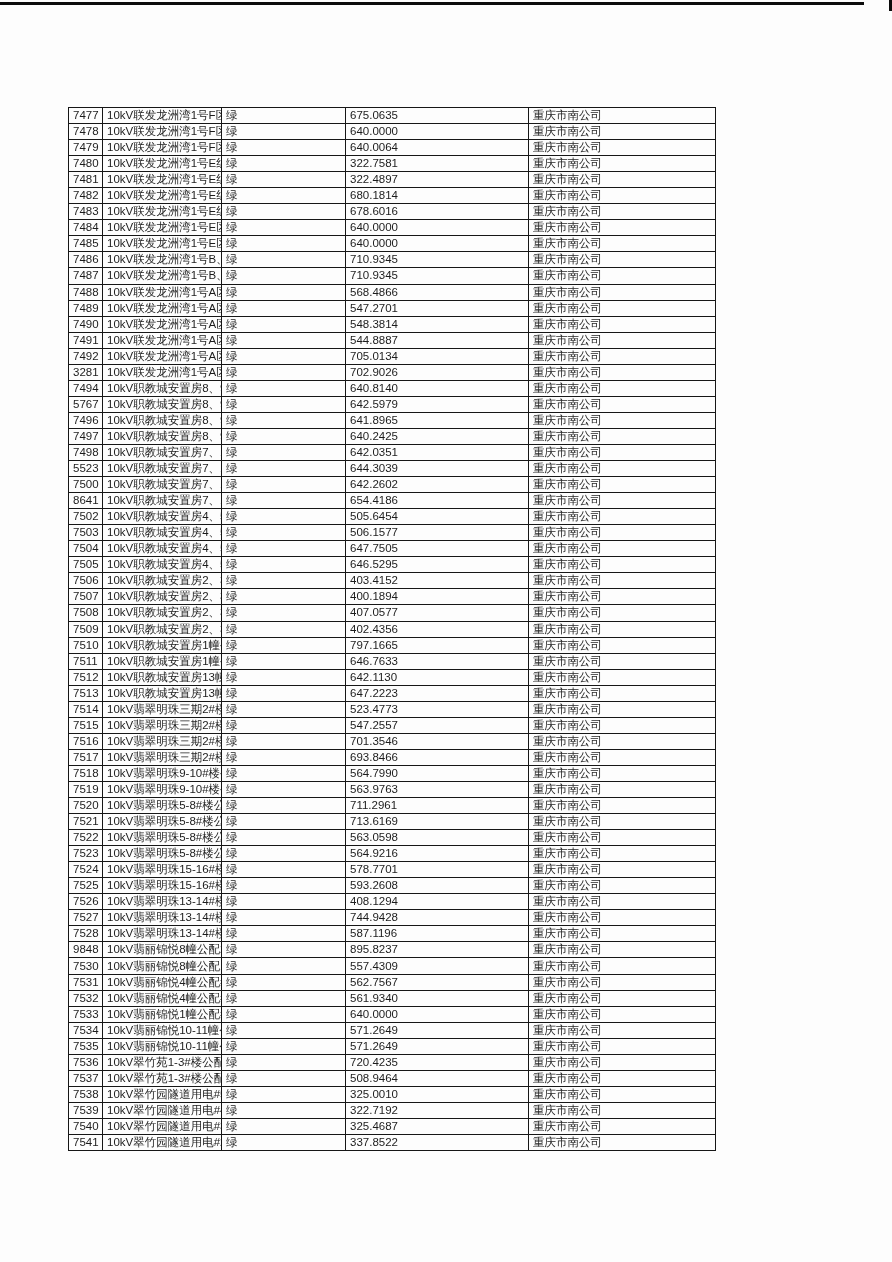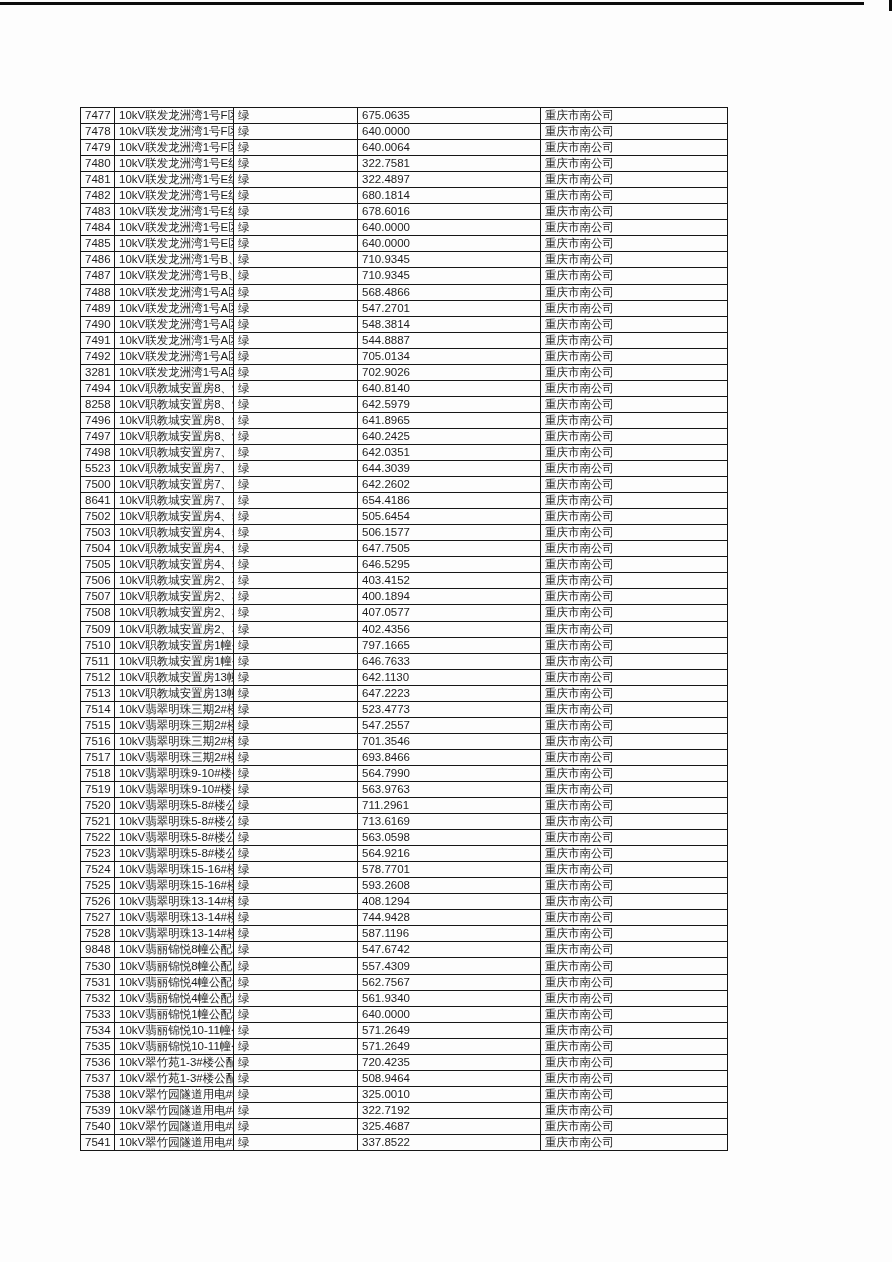--- a/index.html
+++ b/index.html
@@ -15,21 +15,21 @@
     position: absolute; left: 0; top: 2px;
     width: 864px; height: 3px;
     background: #0b0b0b;
   }
   .corner-tick {
     position: absolute; right: 0; top: 0;
     width: 3px; height: 11px;
     background: #0b0b0b;
   }
   table.data-table {
-    position: absolute; left: 80px; top: 107px;
+    position: absolute; left: 68px; top: 107px;
     width: 647px;
     border-collapse: collapse;
     table-layout: fixed;
     border-radius: 19px;
   }
   table.data-table td {
     border: 1px solid #161616;
     height: 15.05px;
     line-height: 15px;
     padding: 0 1px 0 4px;
@@ -185,21 +185,21 @@
         <td class="c-company">重庆市南公司</td>
       </tr>
       <tr>
         <td class="c-id">7494</td>
         <td class="c-name">10kV职教城安置房8、9、</td>
         <td class="c-status">绿</td>
         <td class="c-value">640.8140</td>
         <td class="c-company">重庆市南公司</td>
       </tr>
       <tr>
-        <td class="c-id">8258</td>
+        <td class="c-id">5767</td>
         <td class="c-name">10kV职教城安置房8、9、</td>
         <td class="c-status">绿</td>
         <td class="c-value">642.5979</td>
         <td class="c-company">重庆市南公司</td>
       </tr>
       <tr>
         <td class="c-id">7496</td>
         <td class="c-name">10kV职教城安置房8、9、</td>
         <td class="c-status">绿</td>
         <td class="c-value">641.8965</td>
@@ -426,21 +426,21 @@
         <td class="c-id">7528</td>
         <td class="c-name">10kV翡翠明珠13-14#楼公</td>
         <td class="c-status">绿</td>
         <td class="c-value">587.1196</td>
         <td class="c-company">重庆市南公司</td>
       </tr>
       <tr>
         <td class="c-id">9848</td>
         <td class="c-name">10kV翡丽锦悦8幢公配2#</td>
         <td class="c-status">绿</td>
-        <td class="c-value">547.6742</td>
+        <td class="c-value">895.8237</td>
         <td class="c-company">重庆市南公司</td>
       </tr>
       <tr>
         <td class="c-id">7530</td>
         <td class="c-name">10kV翡丽锦悦8幢公配1#</td>
         <td class="c-status">绿</td>
         <td class="c-value">557.4309</td>
         <td class="c-company">重庆市南公司</td>
       </tr>
       <tr>

